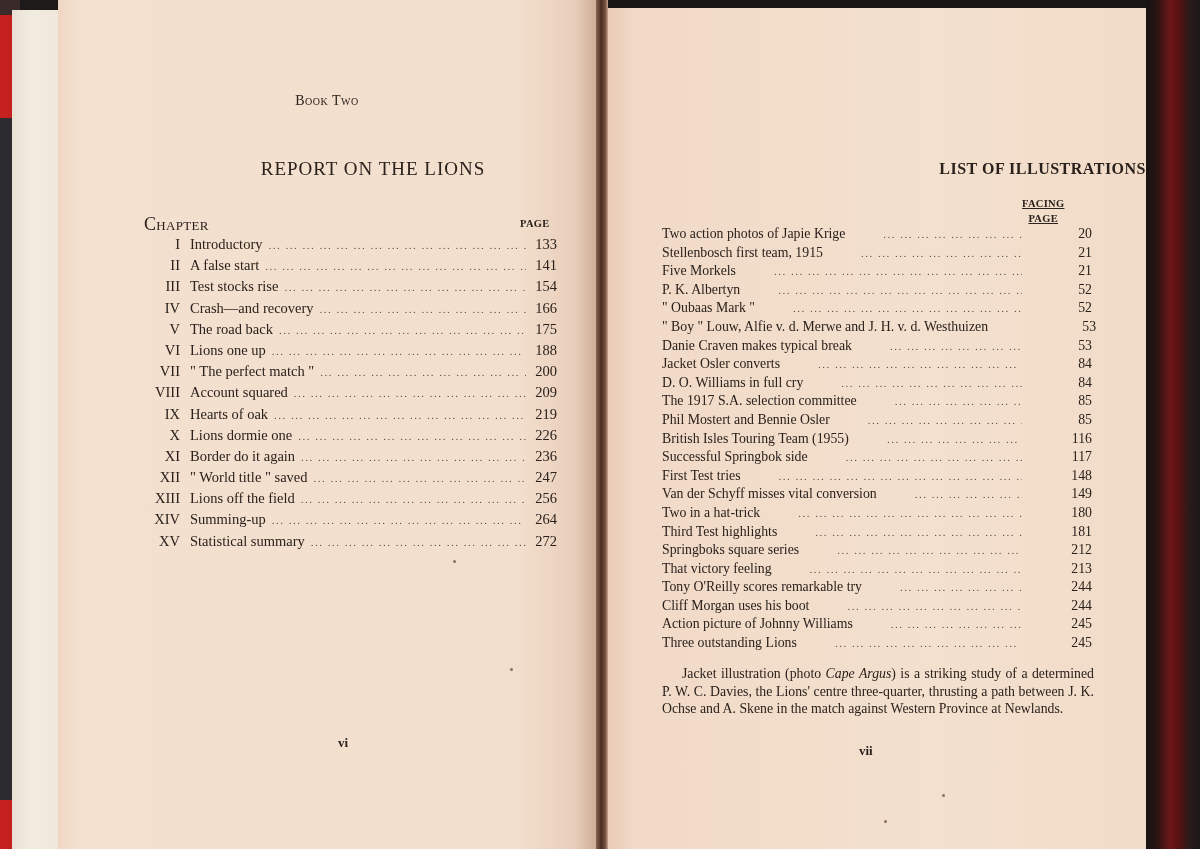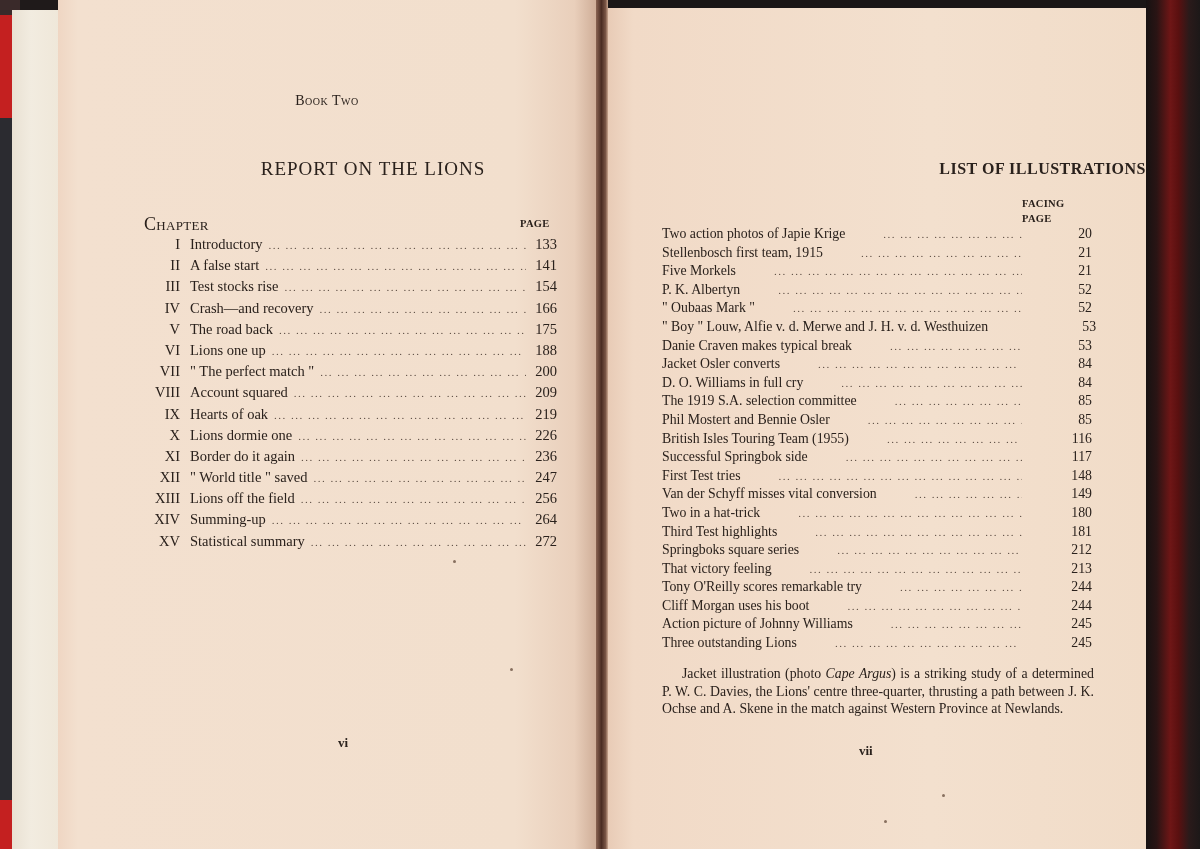--- a/index.html
+++ b/index.html
@@ -75,21 +75,21 @@
   .folio-left {
     position:absolute; left:280px; top:735px; font-size:13px; font-weight:bold;
   }
 
   
   .ill-title {
     position:absolute; left:0; width:100%; top:152px; text-align:right;
     font-size:16px; letter-spacing:0.5px;font-weight:bold;
   }
   .facing {
-    position:absolute; left:414px; top:188px; font-size:10.5px; font-weight:bold; line-height:15px; letter-spacing:0.3px;
+    position:absolute; left:414px; top:188px; font-size:10.5px; font-weight:bold; text-align:center; line-height:15px; letter-spacing:0.3px;text-decoration:underline;
   }
   .ill-list {
     position:absolute; left:54px; top:218px; width:430px;
   }
   .ill-row {
     display:flex; align-items:baseline; height:18.6px; font-size:13.8px; white-space:nowrap;gap:32px;
   }
   .ill-title-text { flex:none; }
   .ill-dots { flex:1; overflow:hidden; margin:0 6px; color:#5a4a40; letter-spacing:1.5px; font-size:11px; }
   .ill-dots::before {
@@ -268,21 +268,21 @@
         <span class="ill-title-text">Jacket Osler converts</span>
         <span class="ill-dots"></span>
         <span class="ill-page">84</span>
       </div>
       <div class="ill-row">
         <span class="ill-title-text">D. O. Williams in full cry</span>
         <span class="ill-dots"></span>
         <span class="ill-page">84</span>
       </div>
       <div class="ill-row">
-        <span class="ill-title-text">The 1919 S.A. selection committee</span>
+        <span class="ill-title-text">The 1917 S.A. selection committee</span>
         <span class="ill-dots"></span>
         <span class="ill-page">85</span>
       </div>
       <div class="ill-row">
         <span class="ill-title-text">Phil Mostert and Bennie Osler</span>
         <span class="ill-dots"></span>
         <span class="ill-page">85</span>
       </div>
       <div class="ill-row">
         <span class="ill-title-text">British Isles Touring Team (1955)</span>

